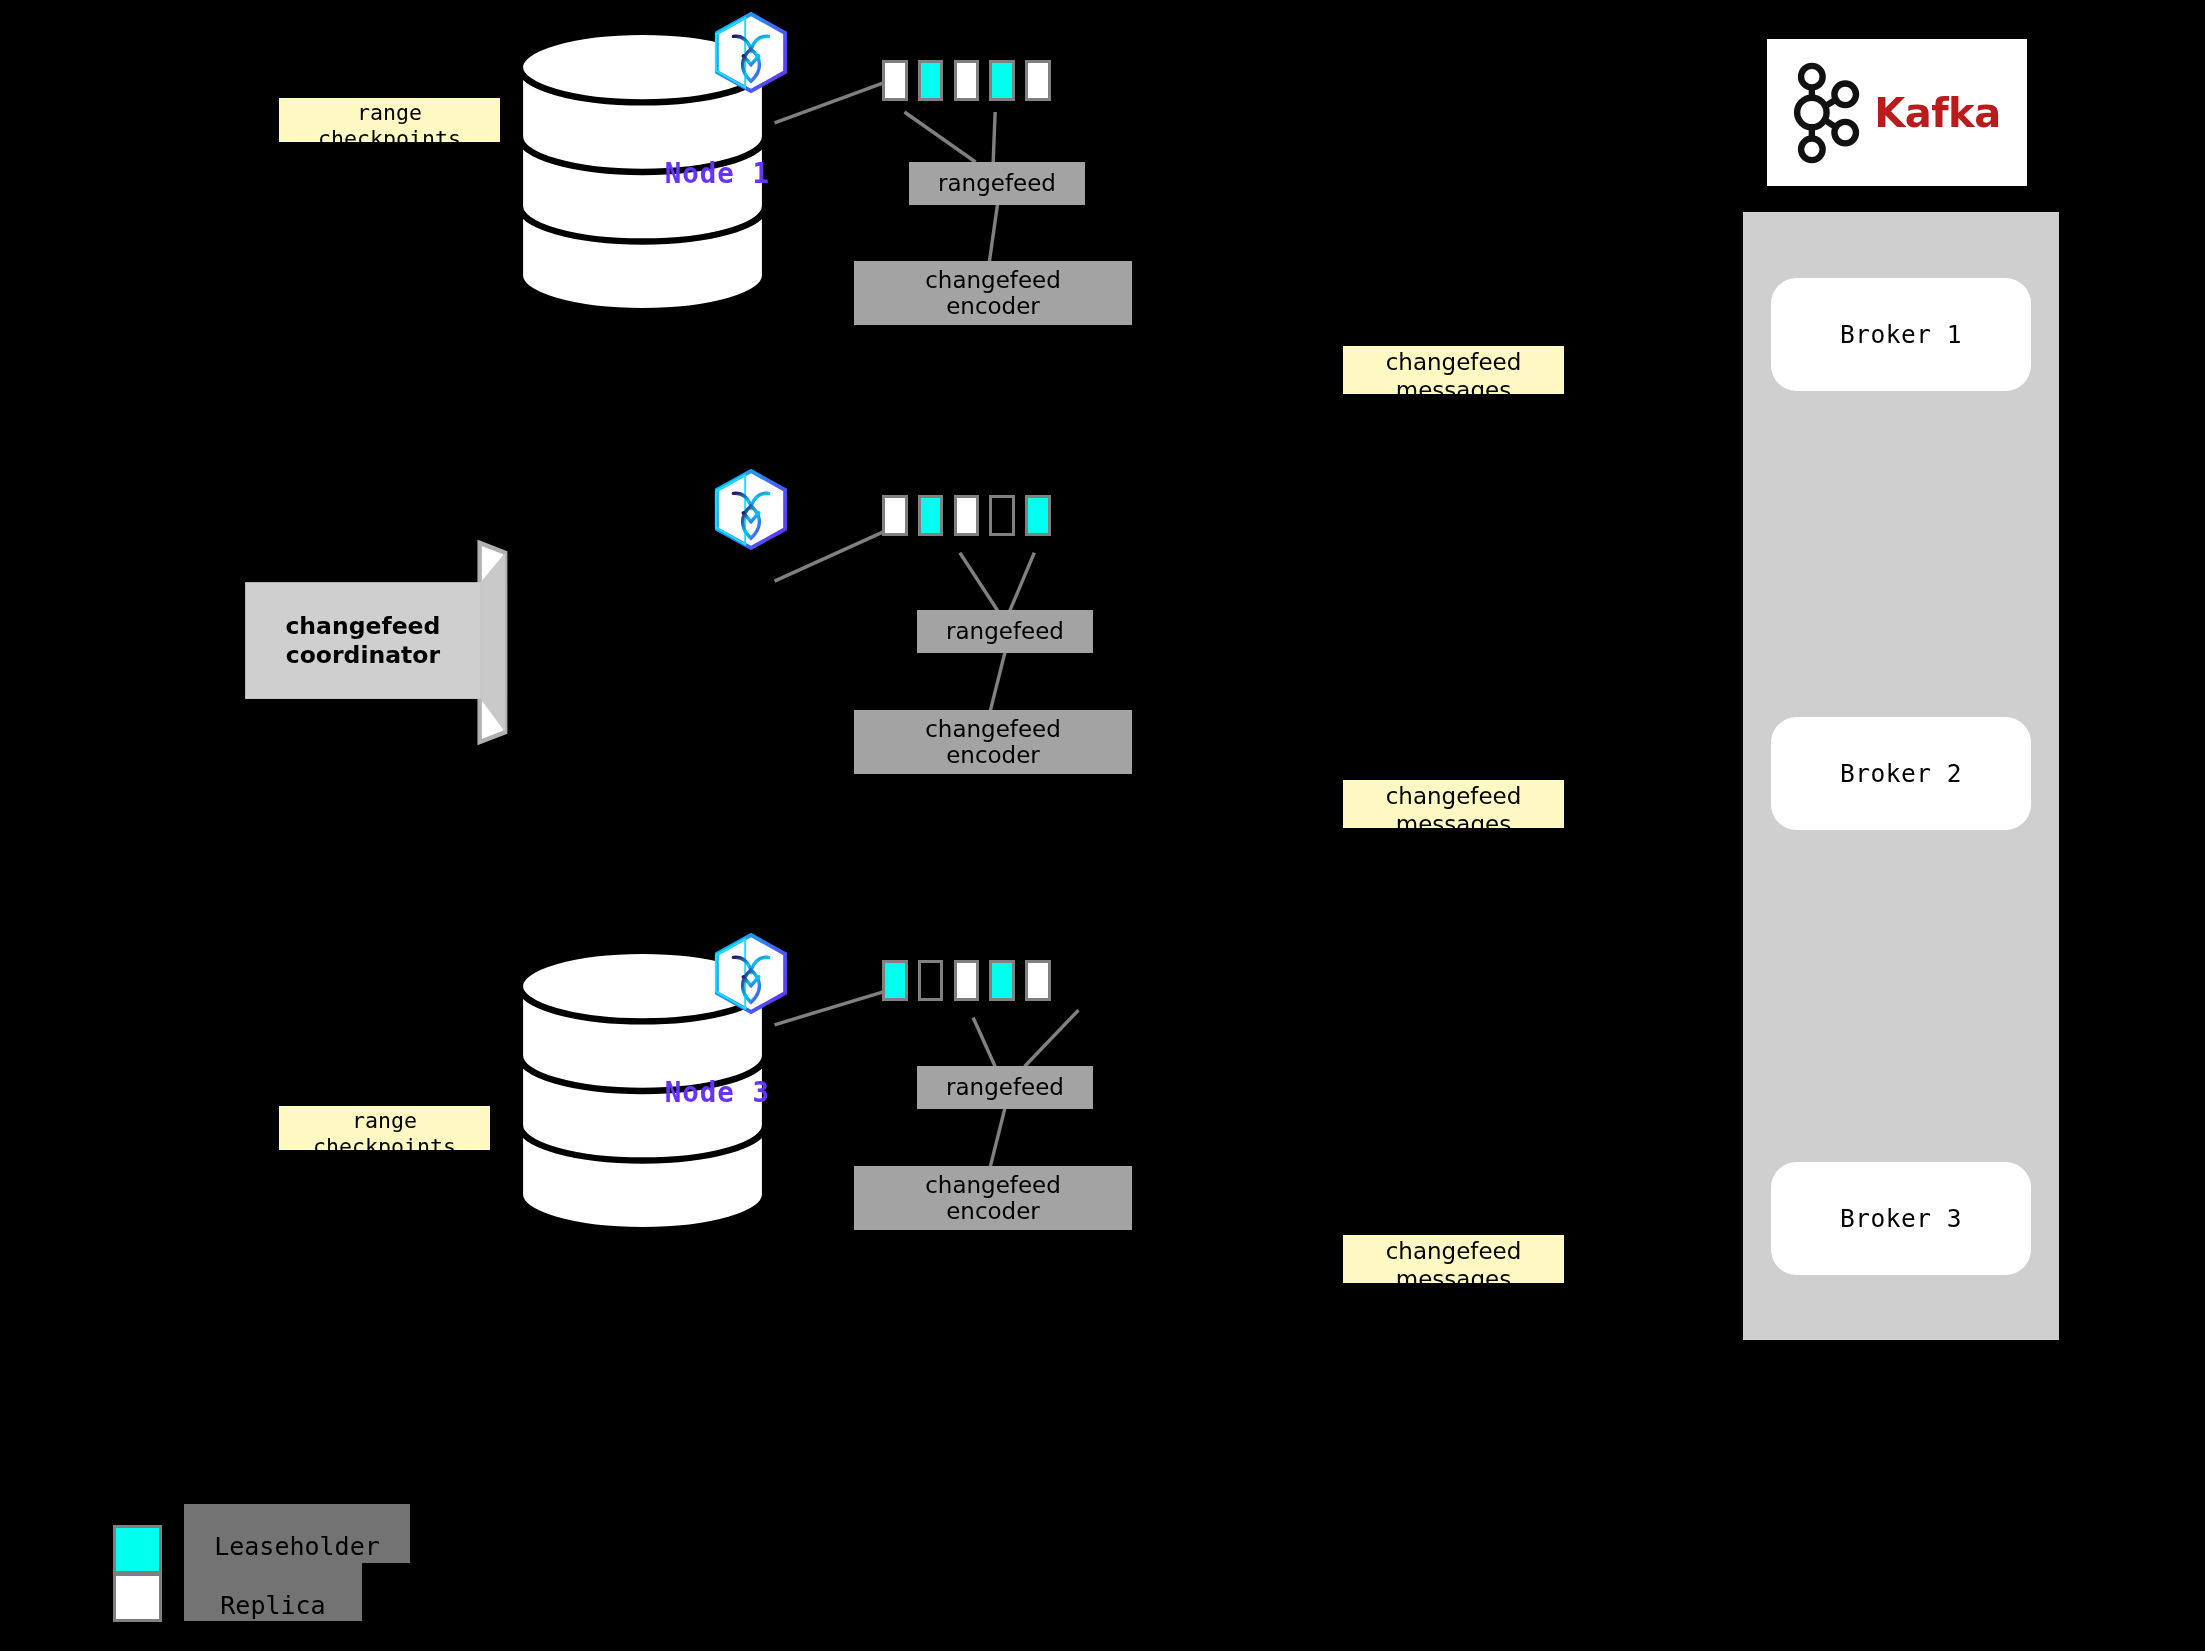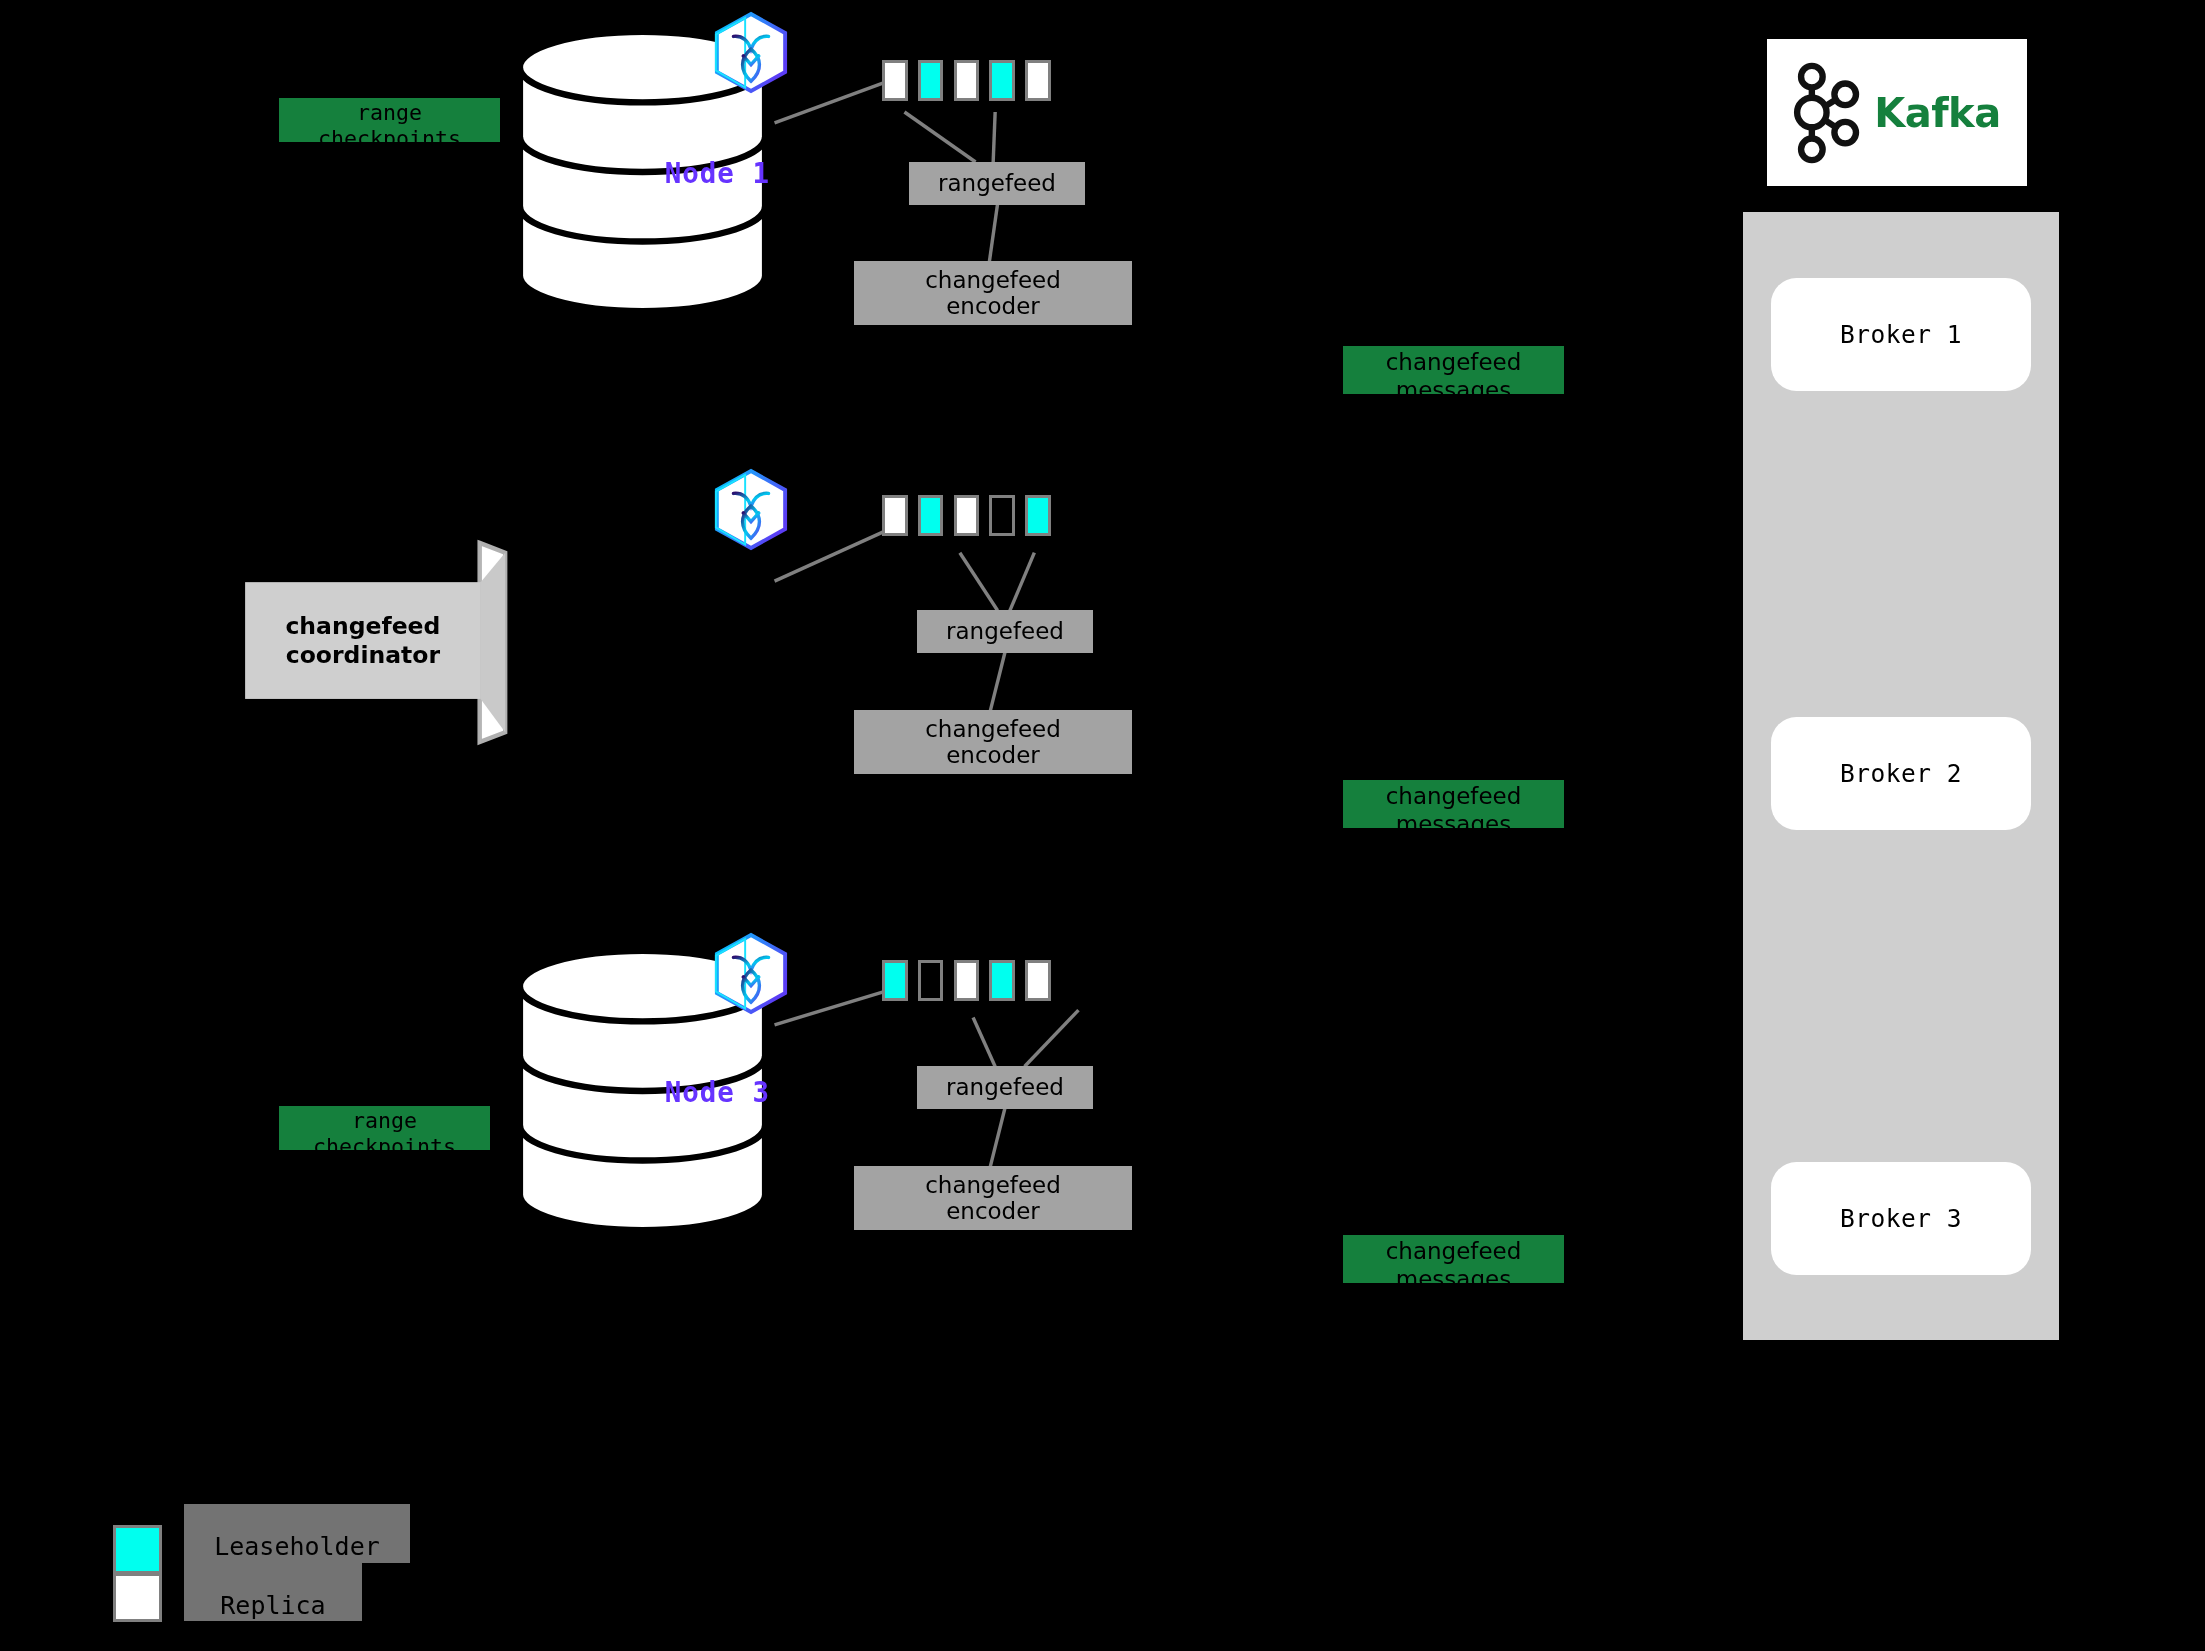--- a/index.html
+++ b/index.html
@@ -48,21 +48,21 @@
     display:flex;align-items:center;justify-content:center;
     text-align:center;
     font-size:23px;
     line-height:1.15;
     font-family:"DejaVu Sans","Liberation Sans",sans-serif;
   }
 
   
   .whitelabel{
     position:absolute;
-    background:#15803d;
+    background:#fef9c3;
     color:#000000;
     text-align:center;
     font-size:23px;
     line-height:1.22;
     overflow:visible;
     font-family:"DejaVu Sans","Liberation Sans",sans-serif;
   }
   .whitelabel.mono{
     font-family:"DejaVu Sans Mono","Liberation Mono",monospace;
     font-size:21.6px;
@@ -82,21 +82,21 @@
     font-family:"DejaVu Sans","Liberation Sans",sans-serif;
   }
 
   
   .kafka-logo{
     position:absolute;background:#ffffff;
     display:flex;align-items:center;justify-content:center;gap:6.9px;
   }
   .kafka-word{
     font-family:"DejaVu Sans","Liberation Sans",sans-serif;
-    font-weight:700;font-size:40px;color:#15803d;letter-spacing:-0.5px;
+    font-weight:700;font-size:40px;color:#b91c1c;letter-spacing:-0.5px;
   }
   .kafka-panel{position:absolute;background:#cfcfcf;}
   .broker{
     position:absolute;background:#ffffff;border-radius:25.5px;
     display:flex;align-items:center;justify-content:center;
     font-family:"DejaVu Sans Mono","Liberation Mono",monospace;
     font-size:24.5px;color:#000;letter-spacing:0.5px;
   }
 
   

